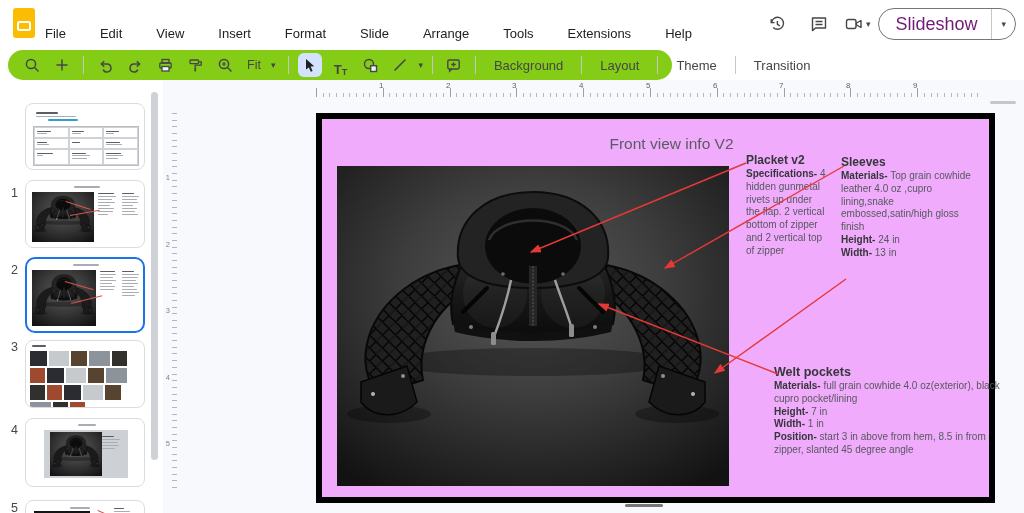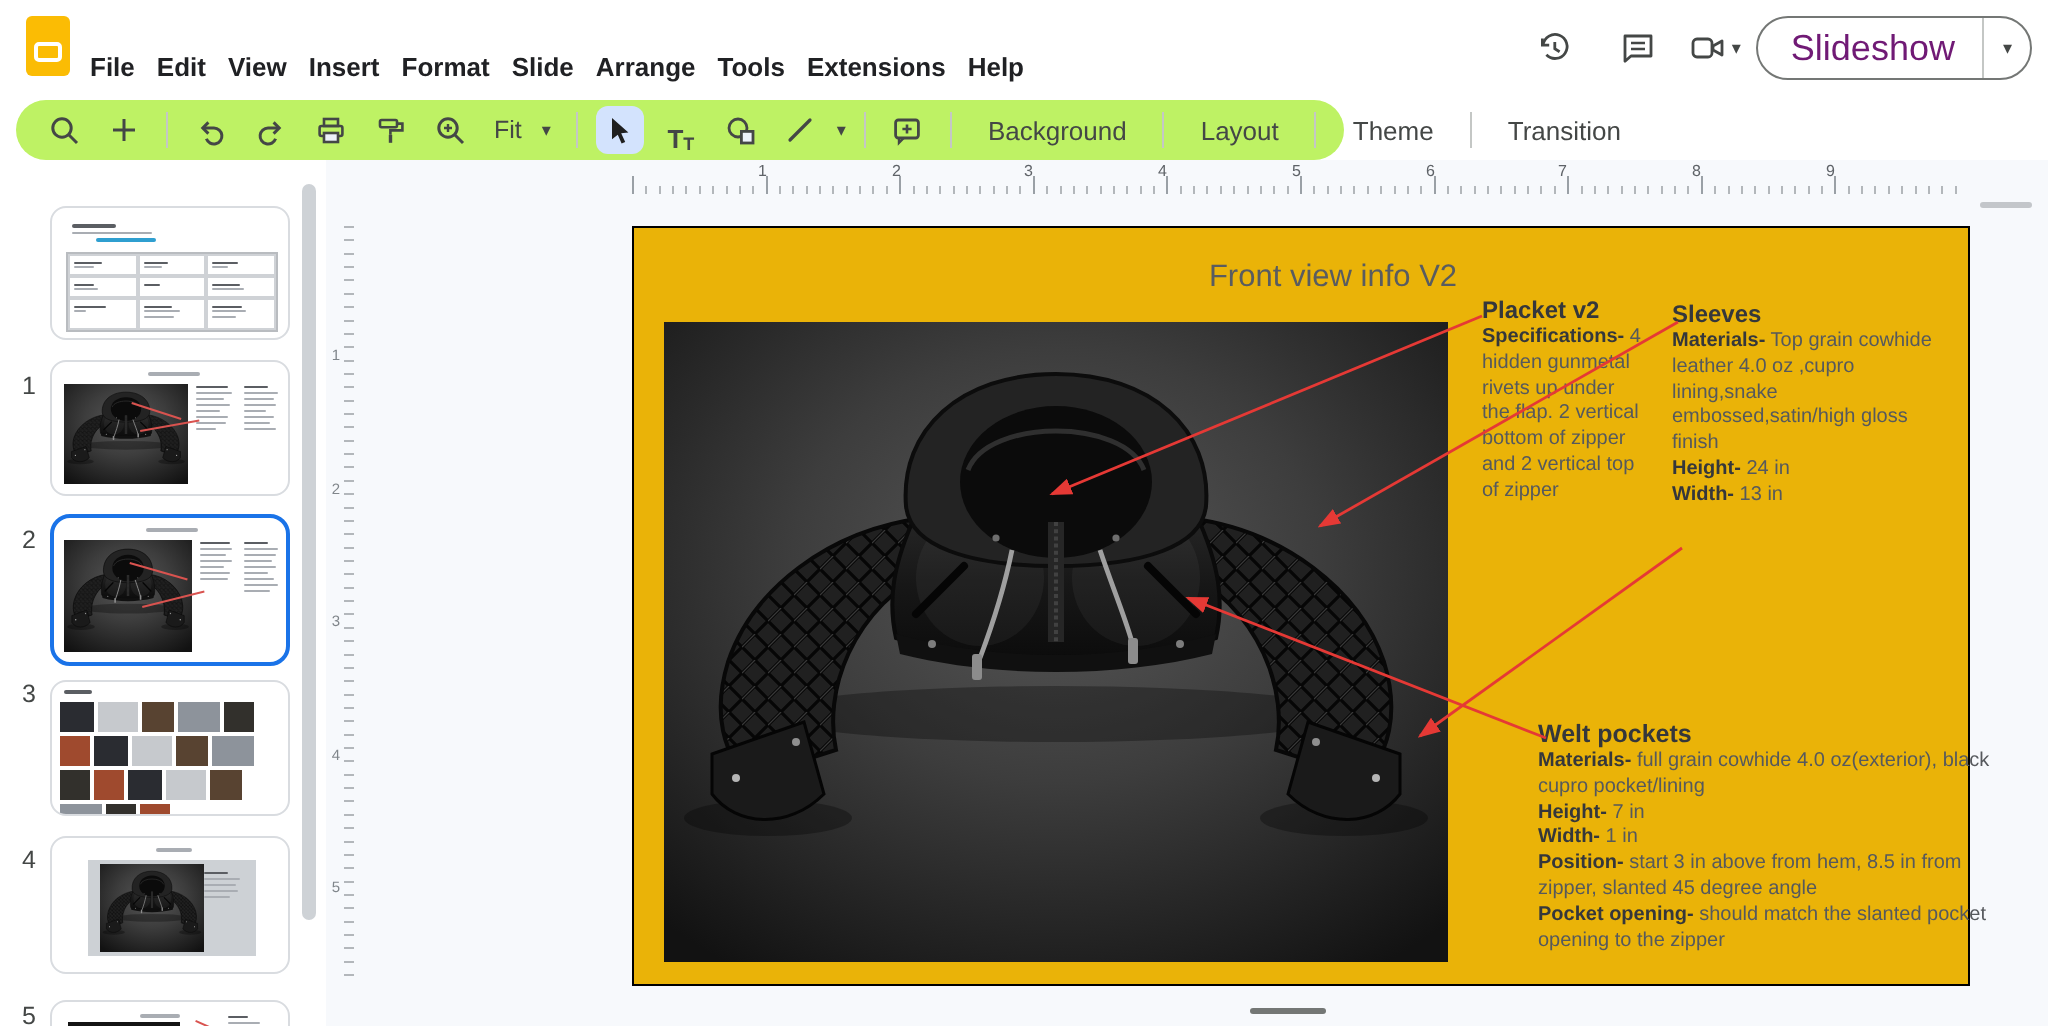--- a/index.html
+++ b/index.html
@@ -7,31 +7,31 @@
     width:1024px;height:513px;position:relative;overflow:hidden;
     font-family:"Liberation Sans",sans-serif;background:#fff;
     -webkit-font-smoothing:antialiased;
   }
   
   .header{position:absolute;left:0;top:0;width:1024px;height:48px;background:#fff;}
   .logo{position:absolute;left:13px;top:8px;width:22px;height:30px;}
   .title-row{position:absolute;left:40px;top:6px;height:20px;display:flex;align-items:center;gap:11px;}
   .doc-title{font-size:14.5px;color:#1f1f1f;white-space:nowrap;}
   .ticon{width:16px;height:16px;display:inline-flex;align-items:center;justify-content:center;color:#444746;}
-  .menu-row{position:absolute;left:40px;top:25px;display:flex;gap:1px;font-weight:bold;}
+  .menu-row{position:absolute;left:40px;top:25px;display:flex;gap:24px;}
   .menu-row span{font-size:13px;color:#202124;padding:1px 5px;border-radius:4px;cursor:default;}
   .header-right{position:absolute;right:8px;top:4px;height:40px;display:flex;align-items:center;gap:8px;}
   .hbtn{width:34px;height:34px;display:flex;align-items:center;justify-content:center;color:#444746;border-radius:50%;}
   .cam-group{display:flex;align-items:center;gap:2px;color:#444746;}
   .caret{font-size:9px;color:#444746;line-height:1;}
   .slideshow-btn{display:flex;align-items:stretch;border:1px solid #747775;border-radius:16px;height:30px;background:#fff;overflow:hidden;}
   .slideshow-btn .label{display:flex;align-items:center;padding:0 14px 0 16px;font-size:18px;color:#701a75;}
   .slideshow-btn .dd{display:flex;align-items:center;padding:0 9px;border-left:1px solid #c4c7c5;}
   
-  .toolbar{position:absolute;left:8px;top:50px;width:664px;height:30px;background:#bef264;border-radius:15px;
+  .toolbar{position:absolute;left:8px;top:50px;width:664px;height:30px;background:#84cc16;border-radius:15px;
     display:flex;align-items:center;gap:6px;padding:0 6px 0 12px;box-sizing:border-box;}
   .tbtn{width:24px;height:24px;display:flex;align-items:center;justify-content:center;color:#444746;border-radius:6px;flex:0 0 auto;}
   .tbtn.active{background:#d3e3fd;color:#041e49;}
   .tsep{width:1px;height:18px;background:#c4c7c5;margin:0 3px;flex:0 0 auto;}
   .fit{display:flex;align-items:center;gap:10px;font-size:12.5px;color:#444746;padding:0 4px;}
   .ttext{font-size:13px;color:#444746;padding:0 9px;white-space:nowrap;}
   .tt-glyph{font-size:13px;font-weight:bold;color:#444746;display:flex;align-items:flex-end;}
   .tt-glyph small{font-size:9px;font-weight:bold;}
   
   .canvas-bg{position:absolute;left:163px;top:80px;width:861px;height:433px;background:#f7f9fc;}
@@ -69,21 +69,21 @@
   .mb i{display:block;height:15px;}
   .mb i:nth-child(6n+1){width:17px;background:#2a2c31;}
   .mb i:nth-child(6n+2){width:20px;background:#c6c9cd;}
   .mb i:nth-child(6n+3){width:16px;background:#584331;}
   .mb i:nth-child(6n+4){width:21px;background:#8d939b;}
   .mb i:nth-child(6n+5){width:15px;background:#32302c;}
   .mb i:nth-child(6n){width:15px;background:#9f4a2e;}
   
   .bv-box{position:absolute;left:18px;top:11px;width:84px;height:48px;background:#cdd1d5;}
   
-  .page{position:absolute;left:316px;top:113px;width:667px;height:378px;background:#eab308;border:1px solid #000000;box-sizing:content-box;}
+  .page{position:absolute;left:316px;top:113px;width:667px;height:378px;background:#f0abfc;border:6px solid #000000;box-sizing:content-box;}
   .page-title{position:absolute;left:0;top:16px;width:100%;text-align:center;transform:translateX(16px);
     font-size:15.5px;color:#595c60;}
   .jacket-img{position:absolute;left:15px;top:47px;width:392px;height:320px;}
   .ann{position:absolute;font-size:10px;line-height:12.8px;color:#56595d;}
   .ann h4{margin:0 0 1px 0;font-size:12px;line-height:14px;color:#35373b;}
   .ann p{margin:0;}
   .ann b{color:#35373b;margin-top:26px;}
   .overlay{position:absolute;left:0;top:0;pointer-events:none;}
   
   .notes-handle{position:absolute;left:625px;top:504px;width:38px;height:3px;background:#747775;border-radius:2px;}
@@ -502,22 +502,20 @@
   <div class="ann" style="left:452px;top:246px;width:232px">
     <h4 style="font-size:12.5px">Welt pockets</h4>
     <p><b>Materials-</b>
        <span>full grain cowhide 4.0 oz(exterior), black cupro pocket/lining</span></p>
     <p><b>Height-</b>
        <span>7 in</span></p>
     <p><b>Width-</b>
        <span>1 in</span></p>
     <p><b>Position-</b>
        <span>start 3 in above from hem, 8.5 in from zipper, slanted 45 degree angle</span></p>
-    <p><b>Pocket opening-</b>
-       <span>should match the slanted pocket opening to the zipper</span></p>
   </div>
 
   <svg class="overlay" width="667" height="378">
     <defs>
       <marker id="ah" markerWidth="8" markerHeight="6" refX="7" refY="3" orient="auto">
         <path d="M0 0 L8 3 L0 6 Z" fill="#e53935"></path>
       </marker>
     </defs>
     <line x1="424" y1="44" x2="209" y2="133" stroke="#e53935" stroke-width="1.4" marker-end="url(#ah)"></line>
     <line x1="522" y1="47" x2="343" y2="149" stroke="#e53935" stroke-width="1.4" marker-end="url(#ah)"></line>

